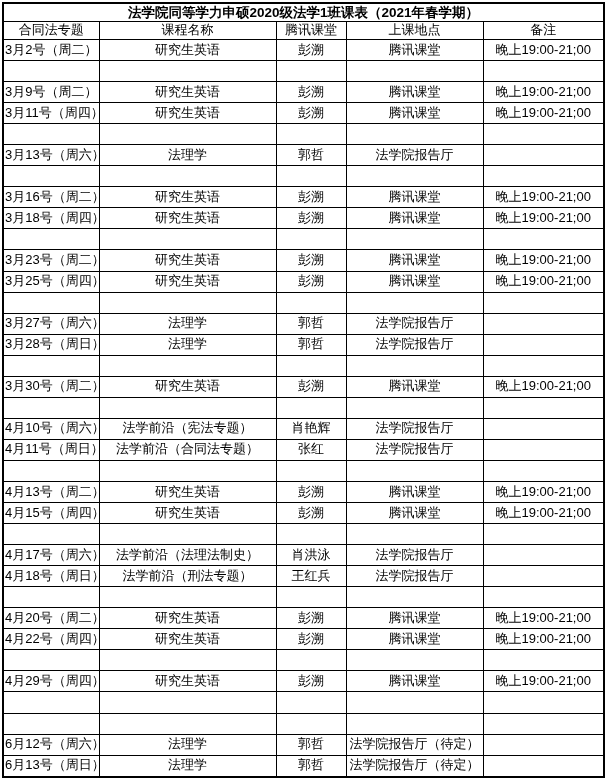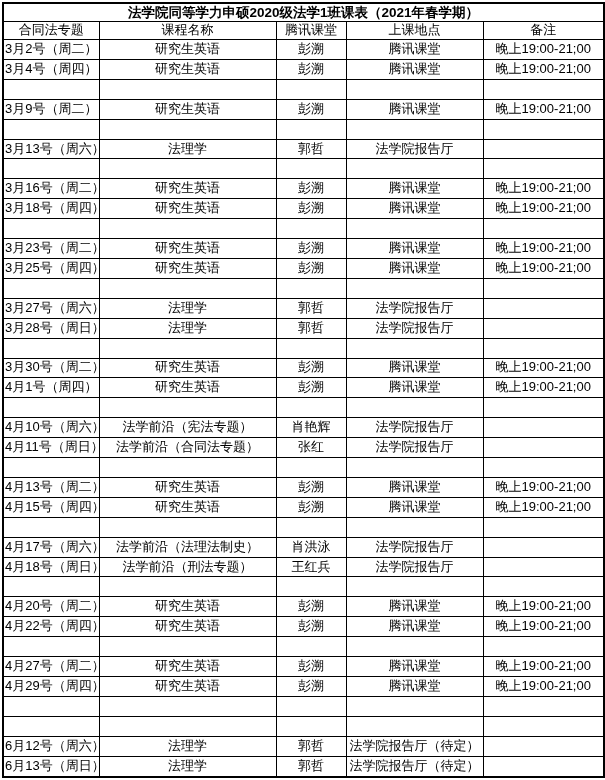--- a/index.html
+++ b/index.html
@@ -69,41 +69,41 @@
     </thead>
     <tbody id="table-body">
         <tr>
           <td>3月2号（周二）</td>
           <td>研究生英语</td>
           <td>彭溯</td>
           <td>腾讯课堂</td>
           <td>晚上19:00-21;00</td>
         </tr>
         <tr>
-          <td>3月4号（周四）</td>
-          <td>研究生英语</td>
-          <td>彭溯</td>
-          <td>腾讯课堂</td>
-          <td>晚上19:00-21;00</td>
-        </tr>
-        <tr>
           <td></td>
           <td></td>
           <td></td>
           <td></td>
           <td></td>
         </tr>
         <tr>
           <td>3月9号（周二）</td>
           <td>研究生英语</td>
           <td>彭溯</td>
           <td>腾讯课堂</td>
           <td>晚上19:00-21;00</td>
         </tr>
         <tr>
+          <td>3月11号（周四）</td>
+          <td>研究生英语</td>
+          <td>彭溯</td>
+          <td>腾讯课堂</td>
+          <td>晚上19:00-21;00</td>
+        </tr>
+        <tr>
           <td></td>
           <td></td>
           <td></td>
           <td></td>
           <td></td>
         </tr>
         <tr>
           <td>3月13号（周六）</td>
           <td>法理学</td>
           <td>郭哲</td>
@@ -175,27 +175,20 @@
         </tr>
         <tr>
           <td></td>
           <td></td>
           <td></td>
           <td></td>
           <td></td>
         </tr>
         <tr>
           <td>3月30号（周二）</td>
-          <td>研究生英语</td>
-          <td>彭溯</td>
-          <td>腾讯课堂</td>
-          <td>晚上19:00-21;00</td>
-        </tr>
-        <tr>
-          <td>4月1号（周四）</td>
           <td>研究生英语</td>
           <td>彭溯</td>
           <td>腾讯课堂</td>
           <td>晚上19:00-21;00</td>
         </tr>
         <tr>
           <td></td>
           <td></td>
           <td></td>
           <td></td>
@@ -277,27 +270,20 @@
           <td>彭溯</td>
           <td>腾讯课堂</td>
           <td>晚上19:00-21;00</td>
         </tr>
         <tr>
           <td></td>
           <td></td>
           <td></td>
           <td></td>
           <td></td>
-        </tr>
-        <tr>
-          <td>4月27号（周二）</td>
-          <td>研究生英语</td>
-          <td>彭溯</td>
-          <td>腾讯课堂</td>
-          <td>晚上19:00-21;00</td>
         </tr>
         <tr>
           <td>4月29号（周四）</td>
           <td>研究生英语</td>
           <td>彭溯</td>
           <td>腾讯课堂</td>
           <td>晚上19:00-21;00</td>
         </tr>
         <tr>
           <td></td>

